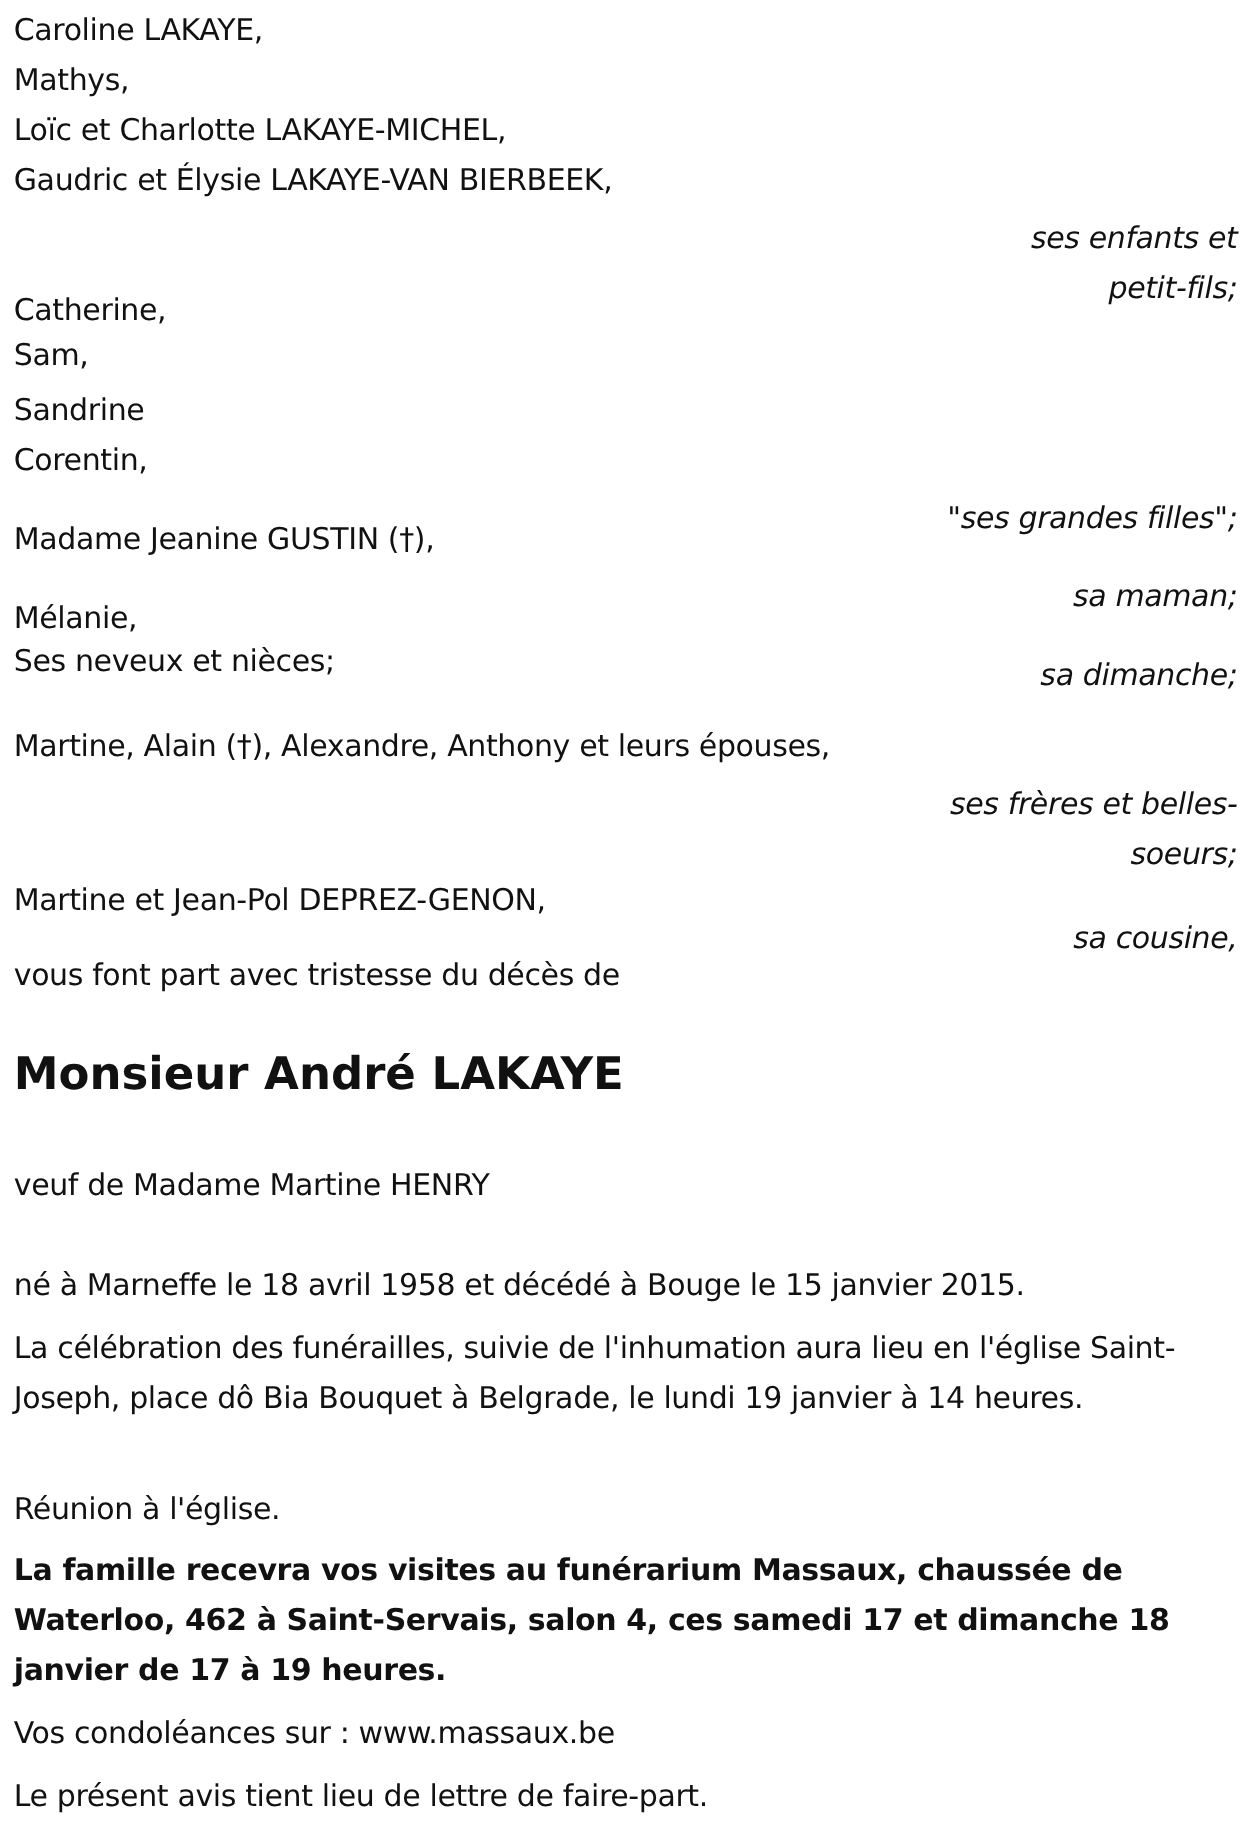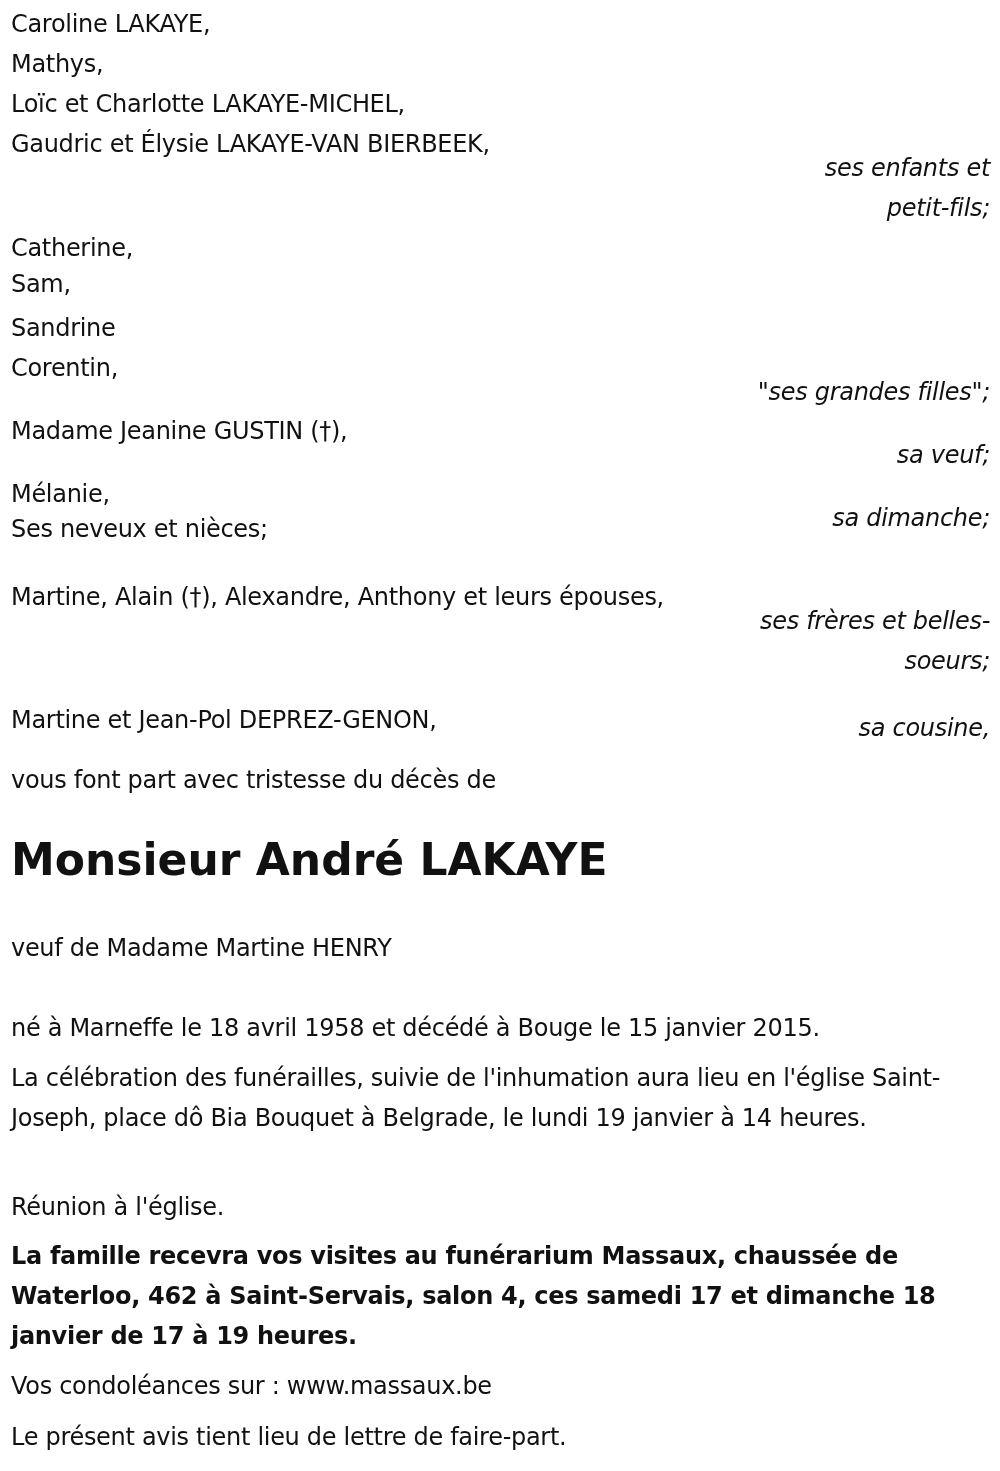--- a/index.html
+++ b/index.html
@@ -2,22 +2,22 @@
 <html><head>
 <meta charset="utf-8">
 <style>
   html, body { margin: 0; padding: 0; background: #ffffff; }
   body {
     width: 1000px; height: 1471px; overflow: hidden; position: relative;
     font-family: "DejaVu Sans", sans-serif; color: #111111;
     font-size: 24px;
   }
   .line { position: absolute; left: 11px; white-space: nowrap; line-height: 40px; letter-spacing: -0.3px; }
-  .rel { position: absolute; right: 10px; font-style: italic; line-height: 40px; white-space: nowrap; letter-spacing: -0.3px; }
-  .title { position: absolute; left: 11px; font-weight: bold; font-size: 44px; line-height: 48px; }
+  .rel { position: absolute; right: 10px; font-style: italic; line-height: 40px; white-space: nowrap; letter-spacing: -0.3px; margin-top: 22px; }
+  .title { position: absolute; left: 11px; font-weight: bold; font-size: 36px; line-height: 48px; }
   .bold { font-weight: bold; }
   .para { position: absolute; left: 11px; width: 975px; line-height: 40px; letter-spacing: -0.3px; }
 </style>
 </head>
 <body>
 
 <div>
 
   <div class="line" style="top:4px">Caroline LAKAYE,</div>
   <div class="line" style="top:44px">Mathys,</div>
@@ -26,21 +26,21 @@
   <div class="rel" style="top:148px">ses enfants et</div>
   <div class="rel" style="top:188px">petit-fils;</div>
 
   <div class="line" style="top:228px">Catherine,</div>
   <div class="line" style="top:264px">Sam,</div>
   <div class="line" style="top:308px">Sandrine</div>
   <div class="line" style="top:348px">Corentin,</div>
   <div class="rel" style="top:372px">"ses grandes filles";</div>
 
   <div class="line" style="top:411px">Madame Jeanine GUSTIN (†),</div>
-  <div class="rel" style="top:435px">sa veuf;</div>
+  <div class="rel" style="top:435px">sa maman;</div>
 
   <div class="line" style="top:474px">Mélanie,</div>
   <div class="rel" style="top:498px">sa dimanche;</div>
 
   <div class="line" style="top:509px">Ses neveux et nièces;</div>
   <div class="line" style="top:577px">Martine, Alain (†), Alexandre, Anthony et leurs épouses,</div>
   <div class="rel" style="top:601px">ses frères et belles-</div>
   <div class="rel" style="top:641px">soeurs;</div>
 
   <div class="line" style="top:700px">Martine et Jean-Pol DEPREZ-GENON,</div>

